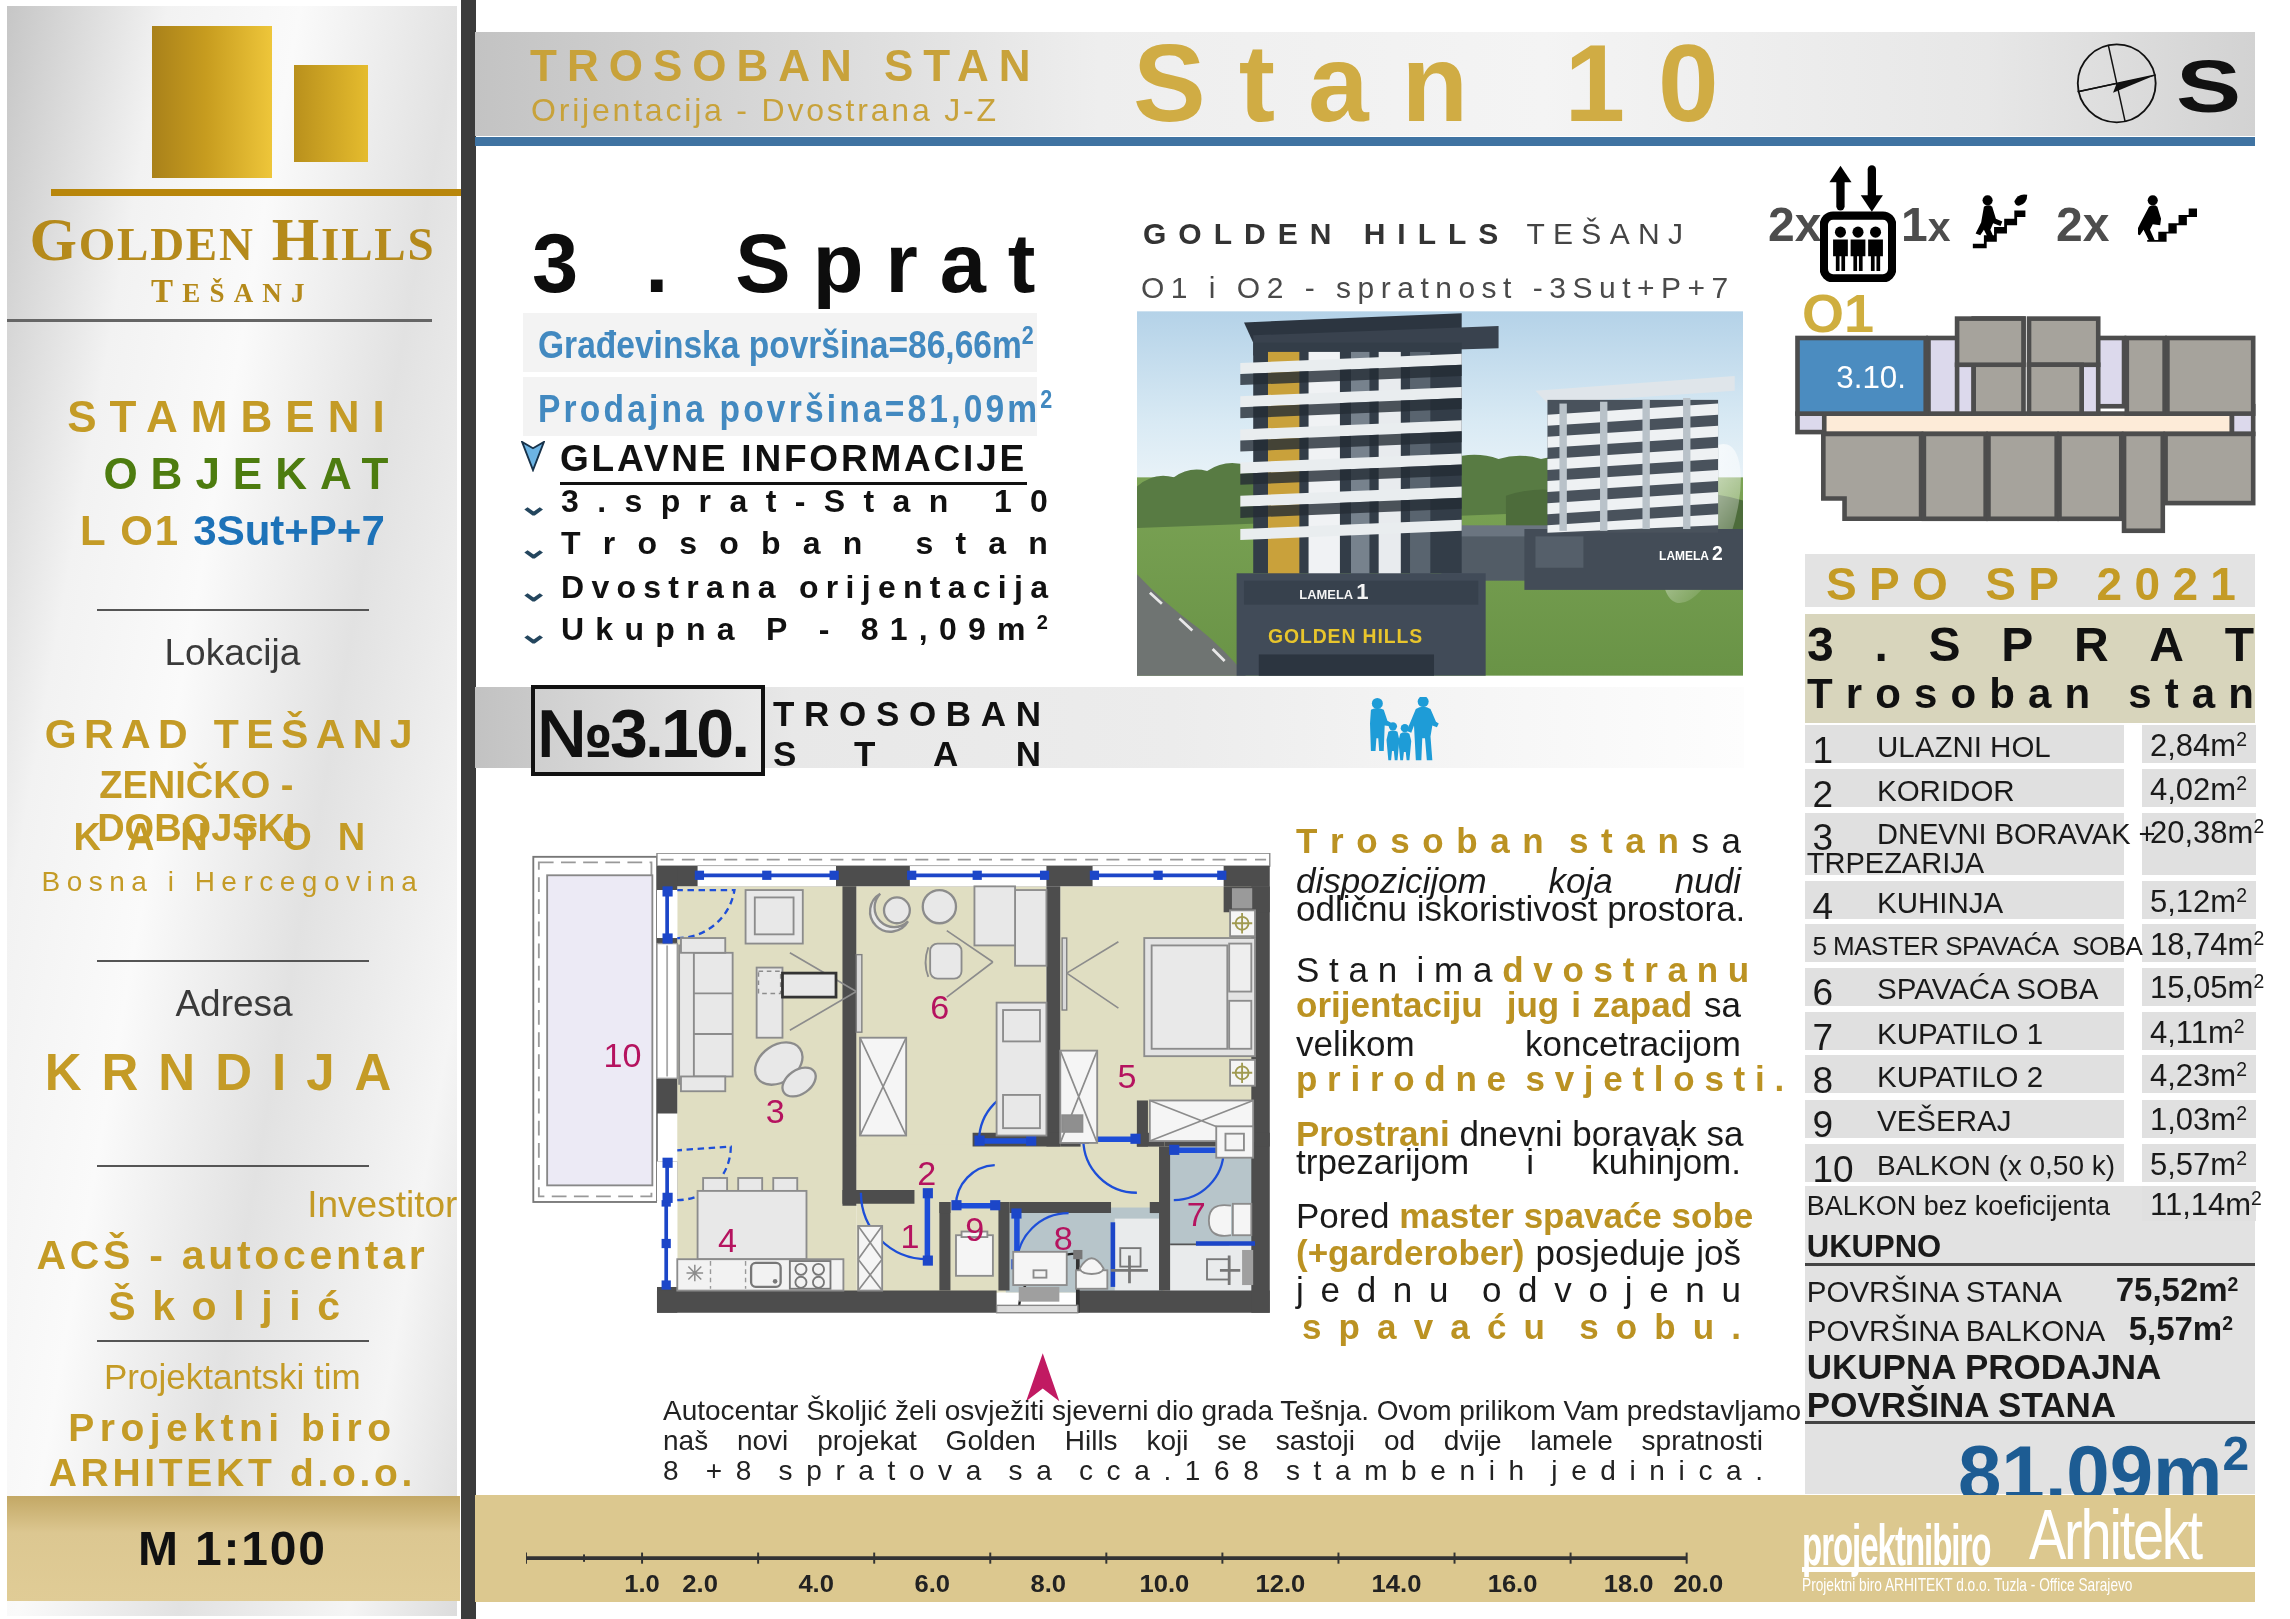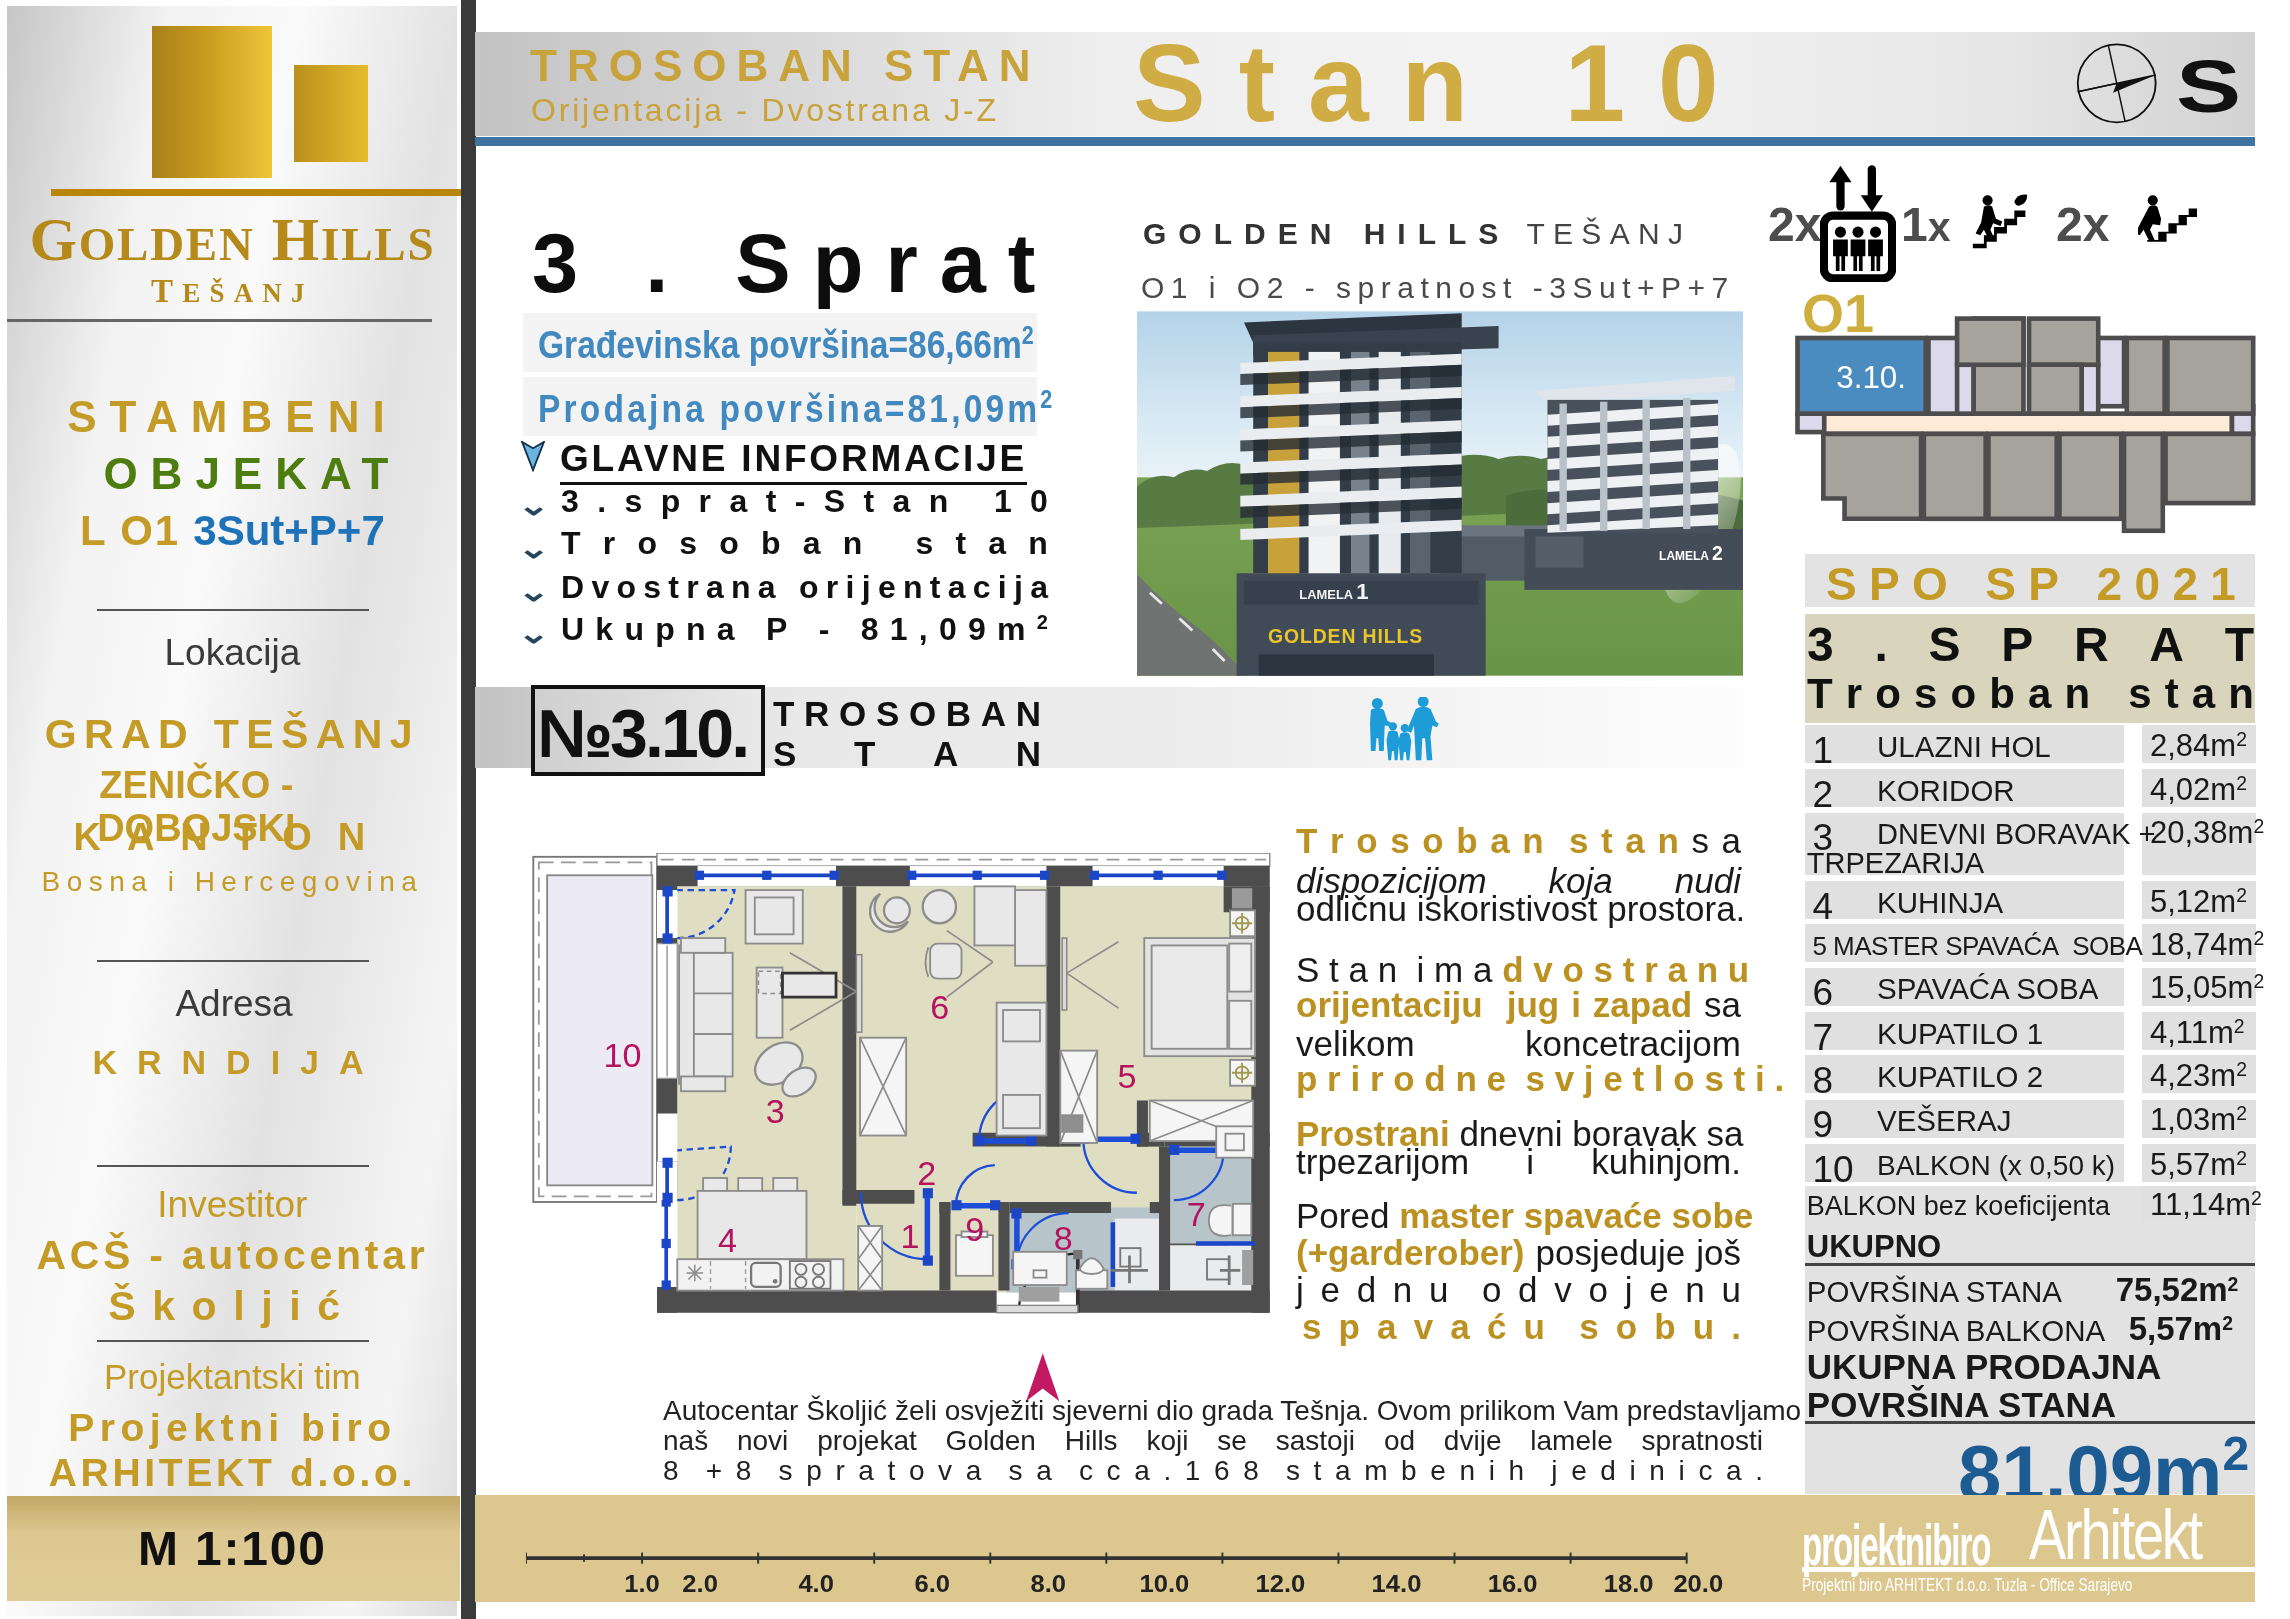--- a/index.html
+++ b/index.html
@@ -39,25 +39,25 @@
 <div class="abs" style="left:7.4px;top:764px;width:378px;text-align:center;font-size:38px;font-weight:bold;color:#C49B26;letter-spacing:0px;">ZENIČKO - DOBOJSKI</div>
 
 <div class="abs" style="left:7.4px;top:816px;width:450px;text-align:center;font-size:38px;font-weight:bold;color:#C49B26;letter-spacing:26px;">KANTON</div>
 
 <div class="abs" style="left:7.4px;top:866px;width:450px;text-align:center;font-size:28px;color:#C49B26;letter-spacing:6.5px;">Bosna i Hercegovina</div>
 
 <div class="abs" style="left:97px;top:960px;width:272px;height:1.8px;background:#555;"></div>
 
 <div class="abs" style="left:9px;top:983px;width:450px;text-align:center;font-size:37px;color:#3a3a3a;">Adresa</div>
 
-<div class="abs" style="left:13px;top:1043px;width:450px;text-align:center;font-size:34px;font-weight:bold;color:#C49B26;letter-spacing:20px;">KRNDIJA</div>
+<div class="abs" style="left:3px;top:1043px;width:450px;text-align:center;font-size:51px;font-weight:bold;color:#C49B26;letter-spacing:20px;">KRNDIJA</div>
 
 <div class="abs" style="left:97px;top:1165px;width:272px;height:1.8px;background:#555;"></div>
 
-<div class="abs" style="left:7.4px;top:1184px;width:450px;text-align:center;font-size:37px;color:#C49B26;">Investitor</div>
+<div class="abs" style="left:7.4px;top:1184px;width:450px;text-align:right;font-size:37px;color:#C49B26;">Investitor</div>
 
 <div class="abs" style="left:7.4px;top:1232px;width:450px;text-align:center;font-size:41px;font-weight:bold;color:#C49B26;letter-spacing:3.7px;">ACŠ - autocentar</div>
 
 <div class="abs" style="left:7.4px;top:1283px;width:450px;text-align:center;font-size:41px;font-weight:bold;color:#C49B26;letter-spacing:16.6px;">Školjić</div>
 
 <div class="abs" style="left:97px;top:1340px;width:272px;height:1.8px;background:#555;"></div>
 
 <div class="abs" style="left:7.4px;top:1357px;width:450px;text-align:center;font-size:35px;color:#C49B26;">Projektantski tim</div>
 
 <div class="abs" style="left:7.4px;top:1406px;width:450px;text-align:center;font-size:39px;font-weight:bold;color:#C49B26;letter-spacing:5.5px;">Projektni biro</div>

